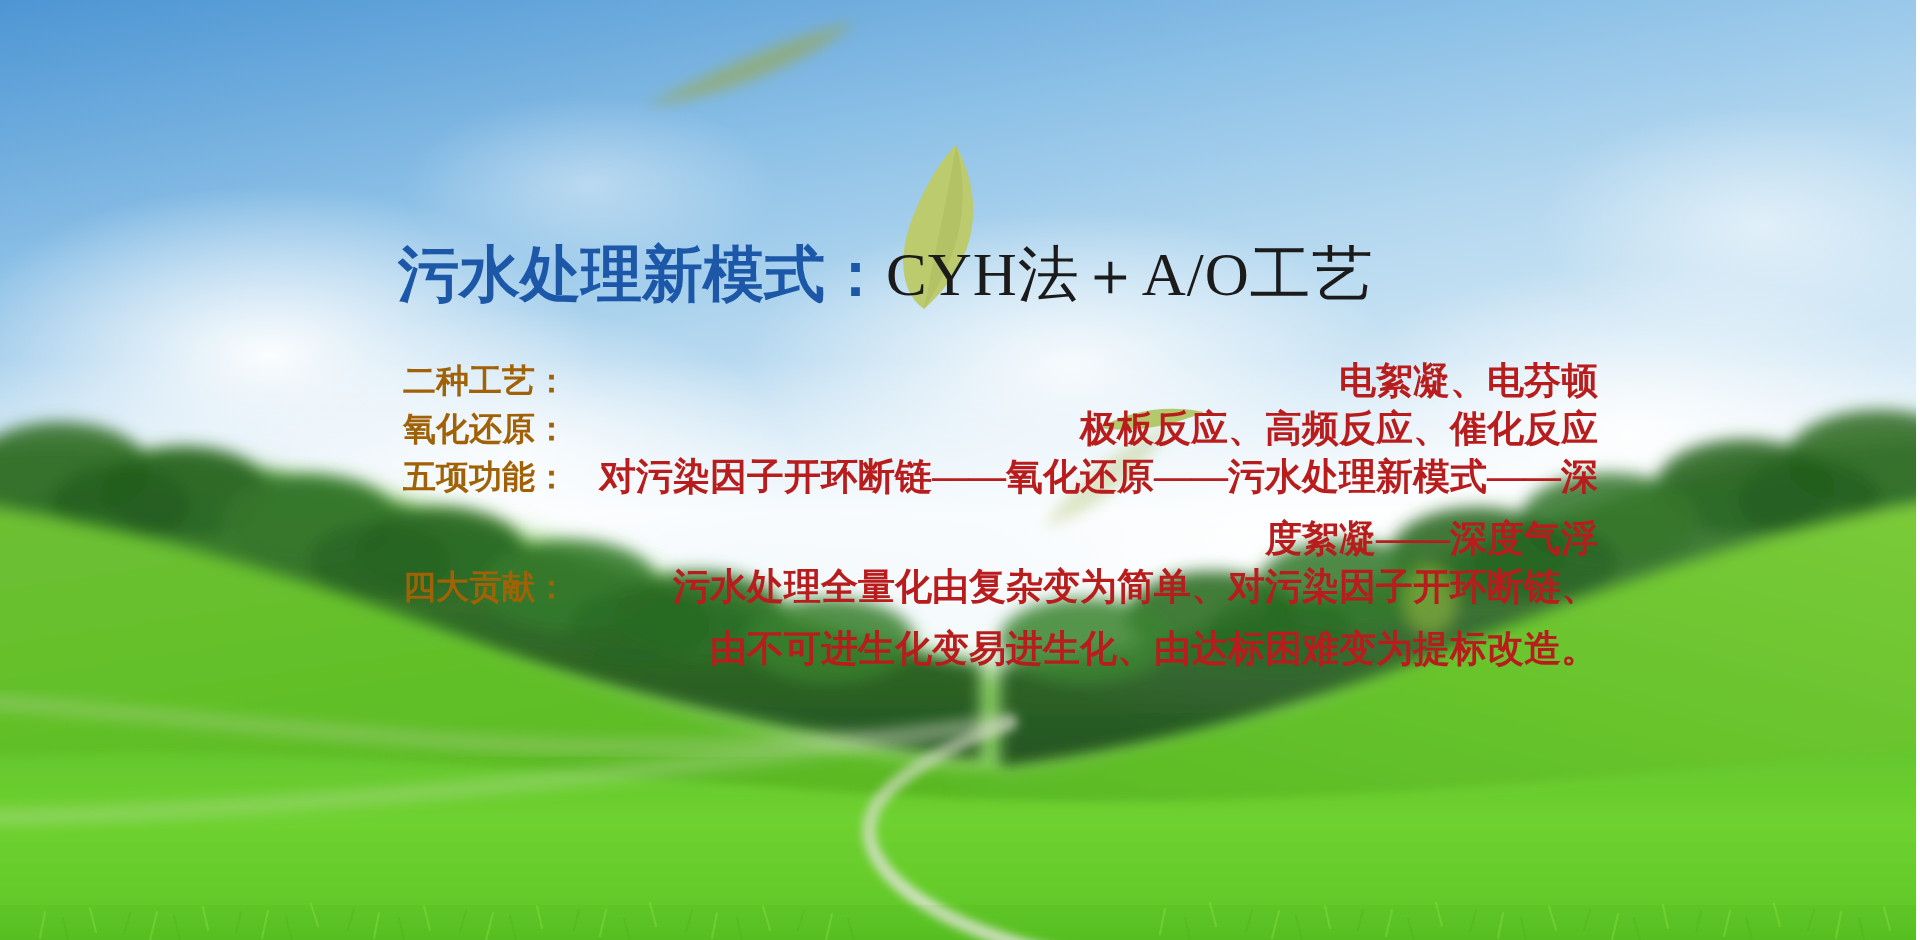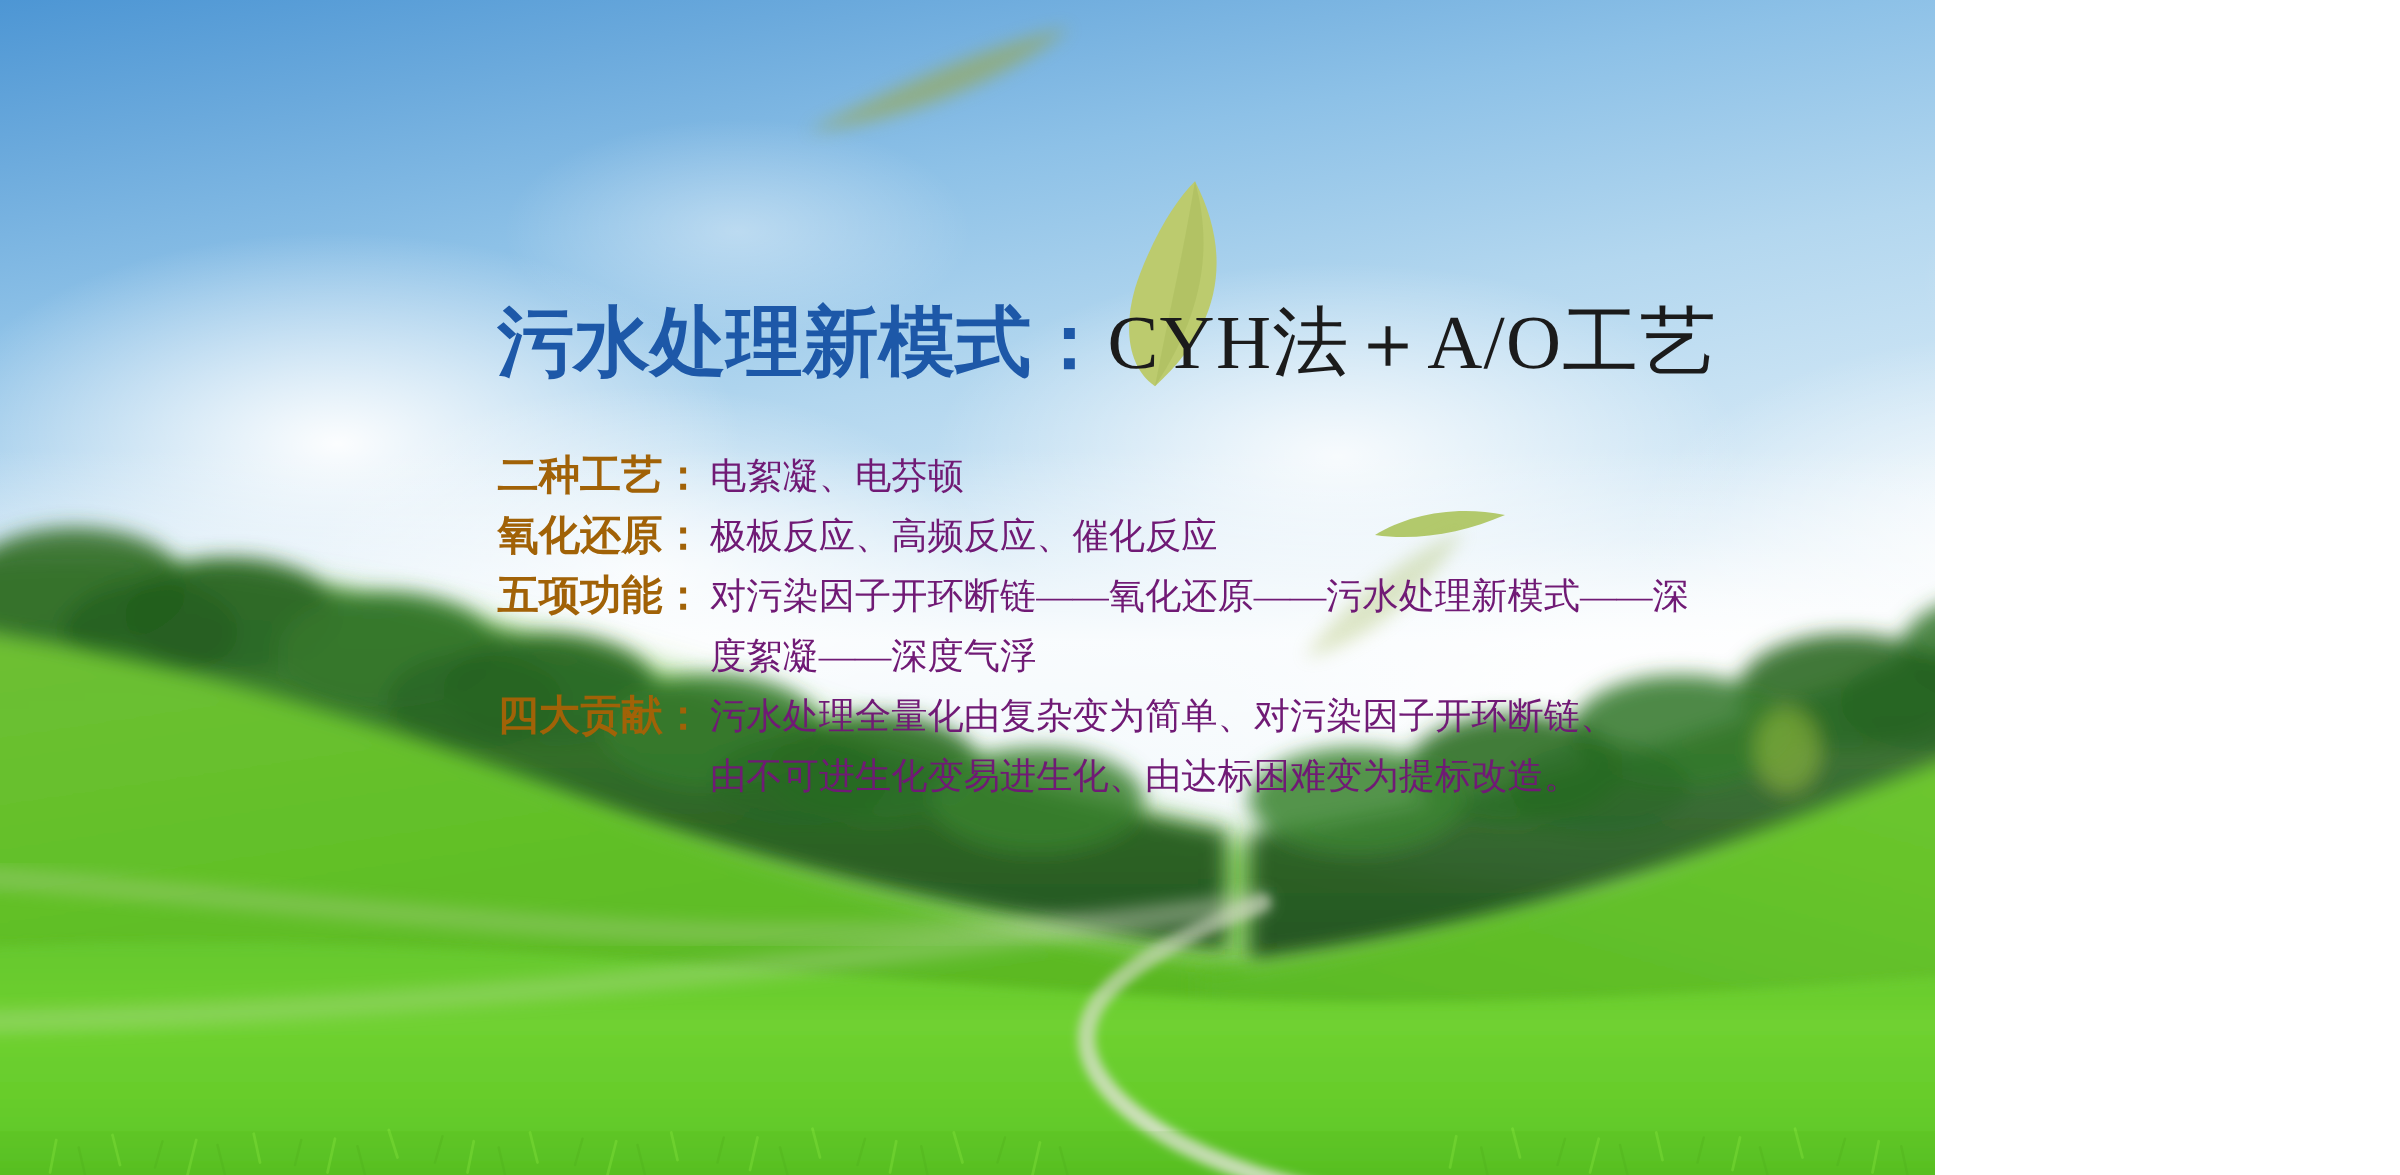--- a/index.html
+++ b/index.html
@@ -3,25 +3,26 @@
 <meta charset="utf-8">
 <title>污水处理新模式</title>
 <style>
   html, body {
     margin: 0;
     padding: 0;
     background: #ffffff;
   }
   #stage {
     position: relative;
-    width: 1548px;
+    width: 1916px;
     height: 940px;
     overflow: hidden;
     font-family: "Liberation Serif", "DejaVu Serif", serif;
     background: #bfe0f2;
+    text-align: right;
   }
 
   
   .sky {
     position: absolute;
     inset: 0;
     background:
       linear-gradient(170deg,
         #4d96d4 0%,
         #6aa9dc 10%,
@@ -108,28 +109,28 @@
     width: 170px;
     color: #a16207;
     font-family: "Liberation Serif", "DejaVu Serif", serif;
     font-weight: 700;
     font-size: 33px;
     line-height: 46px;
     white-space: nowrap;
   }
   .bvalue {
     flex: 1 1 auto;
-    color: #701a75;
-    font-family: "Liberation Serif", "DejaVu Serif", serif;
-    font-weight: 400;
-    font-size: 29px;
+    color: #b91c1c;
+    font-family: "Liberation Serif", "DejaVu Serif", serif;
+    font-weight: 700;
+    font-size: 37px;
     line-height: 46px;
   }
   .bvalue .ln { display: block; white-space: nowrap; }
-  .bvalue .ln + .ln { margin-top: 2px; }
+  .bvalue .ln + .ln { margin-top: 16px; }
 </style>
 </head>
 <body>
 
 <div id="stage">
 
   <div class="sky"></div>
   <div class="cloud c1"></div>
   <div class="cloud c2"></div>
   <div class="cloud c3"></div>

